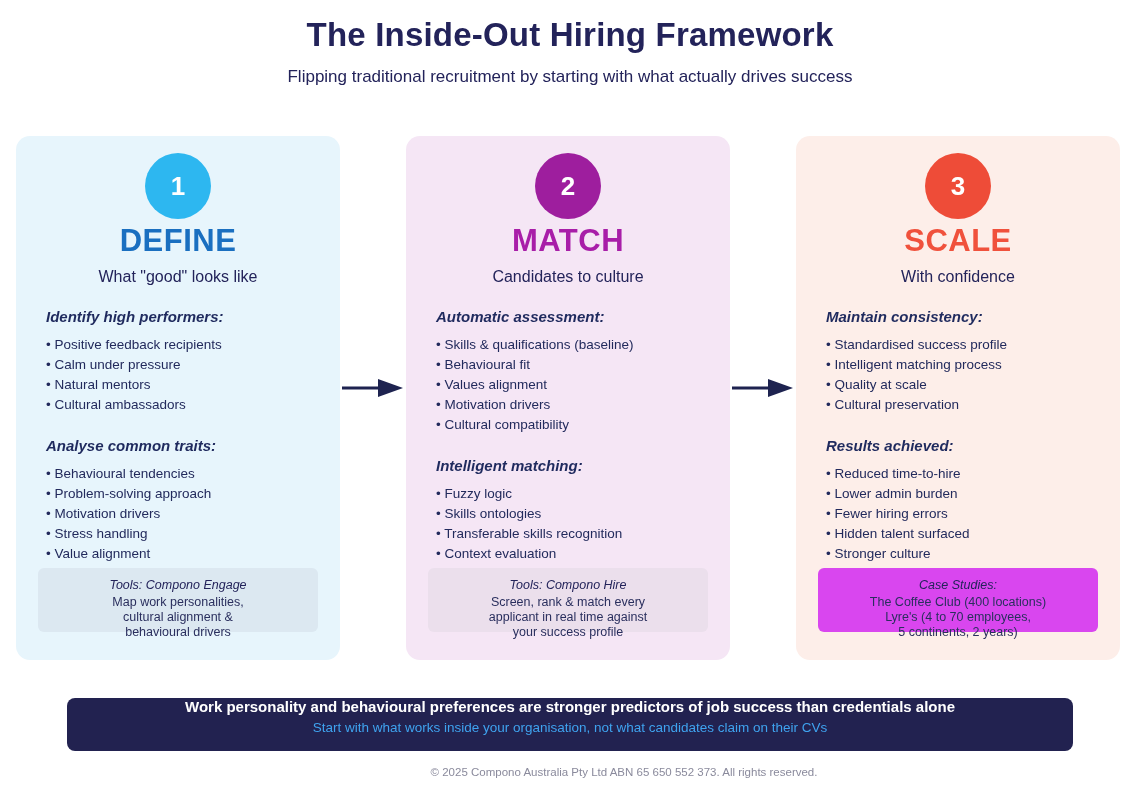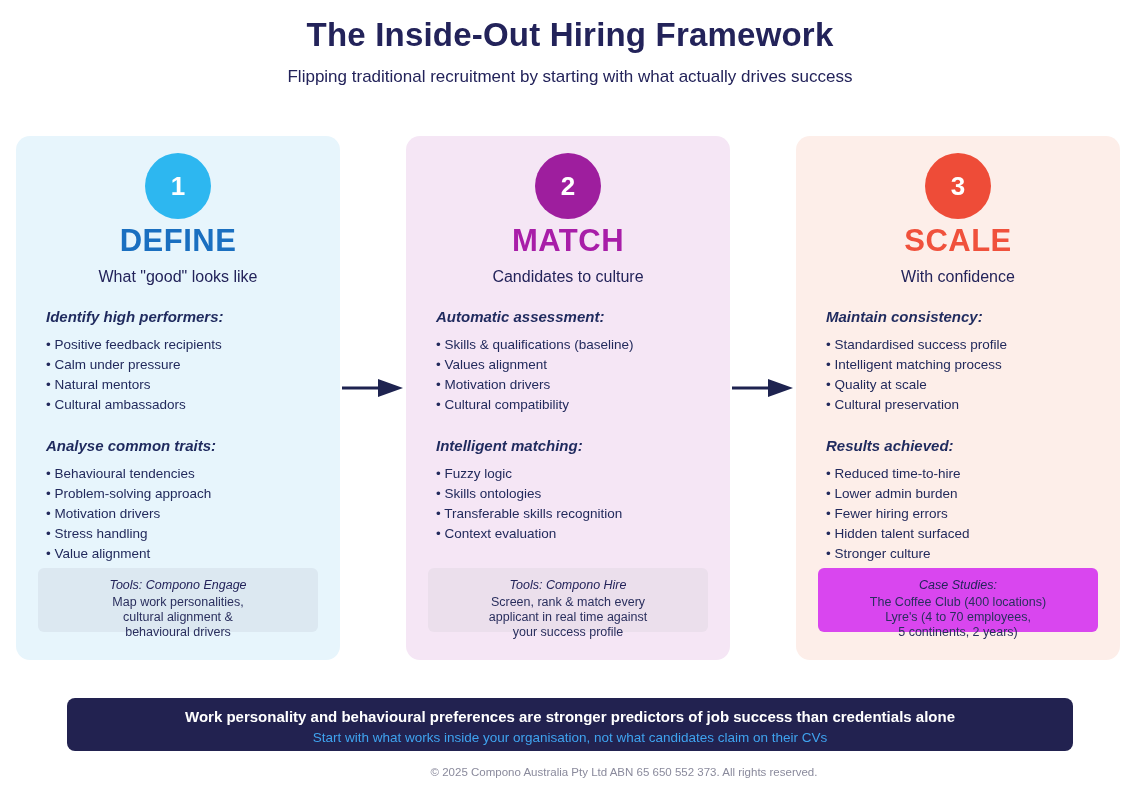--- a/index.html
+++ b/index.html
@@ -28,21 +28,21 @@
   .bullets li { font-size:13.5px; color:#222a5c; line-height:20px; }
   .bullets li::before { content:"• "; }
 
   .tools-box { position:absolute; left:22px; right:22px; bottom:28px; height:64px;
                border-radius:6px; padding-top:10px; overflow:visible; }
   .fn-title { font-size:12.5px; font-style:italic; color:#23235a; margin-bottom:3px; }
   .fn-line { display:block; font-size:12.5px; color:#2a2f5e; line-height:15px; }
 
   .banner { position:absolute; top:698px; left:67px; width:1006px; height:53px;
             border-radius:8px; text-align:center; }
-  .banner-line1 { font-size:15px; font-weight:bold; color:#ffffff; padding-top:10px; }
+  .banner-line1 { font-size:15px; font-weight:bold; color:#ffffff; padding-top:0; }
   .banner-line2 { font-size:13.5px; margin-top:5px; }
 
   .footer { position:absolute; top:766px; left:18px; width:100%; text-align:center;
             font-size:11.5px; color:#8a8a9c;margin-left:36px; }
 </style>
 </head>
 <body>
 
 <div class="page">
 
@@ -90,20 +90,21 @@
     </div>
 
     <div class="card" style="background-color: rgb(245, 230, 245);">
       <div class="circle" style="background-color: rgb(158, 30, 158);">2</div>
       <div class="step-title" style="color: rgb(168, 30, 168);">MATCH</div>
       <div class="step-subtitle">Candidates to culture</div>
       <div class="sections">
         <div class="section-heading">Automatic assessment:</div>
         <ul class="bullets">
           <li>Skills &amp; qualifications (baseline)</li>
+          <li>Behavioural fit</li>
           <li>Values alignment</li>
           <li>Motivation drivers</li>
           <li>Cultural compatibility</li>
         </ul>
         <div class="section-heading">Intelligent matching:</div>
         <ul class="bullets">
           <li>Fuzzy logic</li>
           <li>Skills ontologies</li>
           <li>Transferable skills recognition</li>
           <li>Context evaluation</li>

